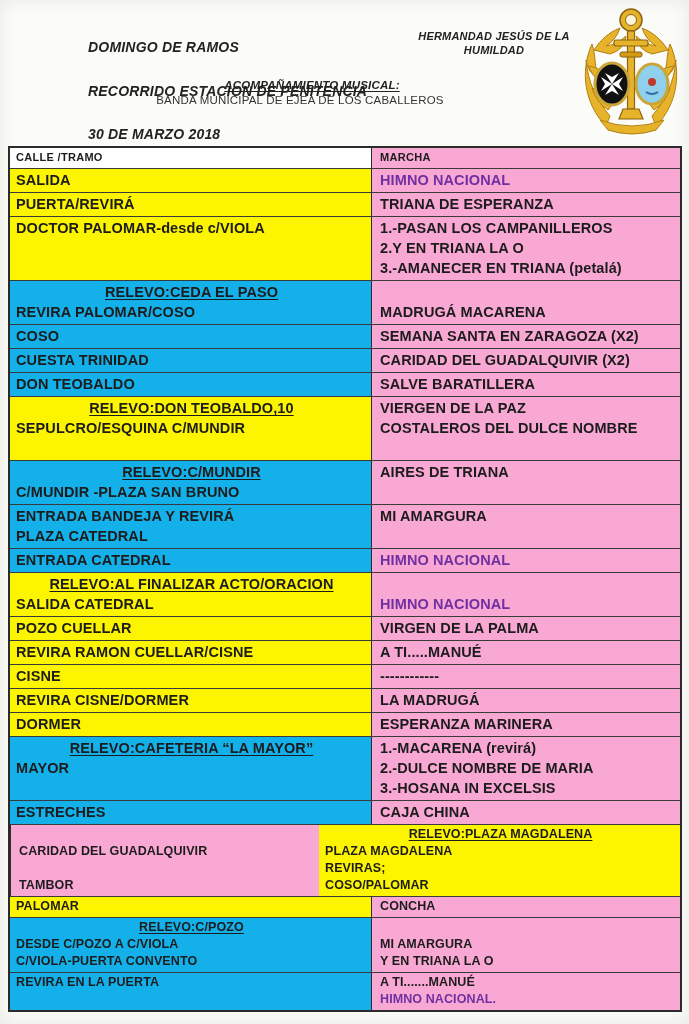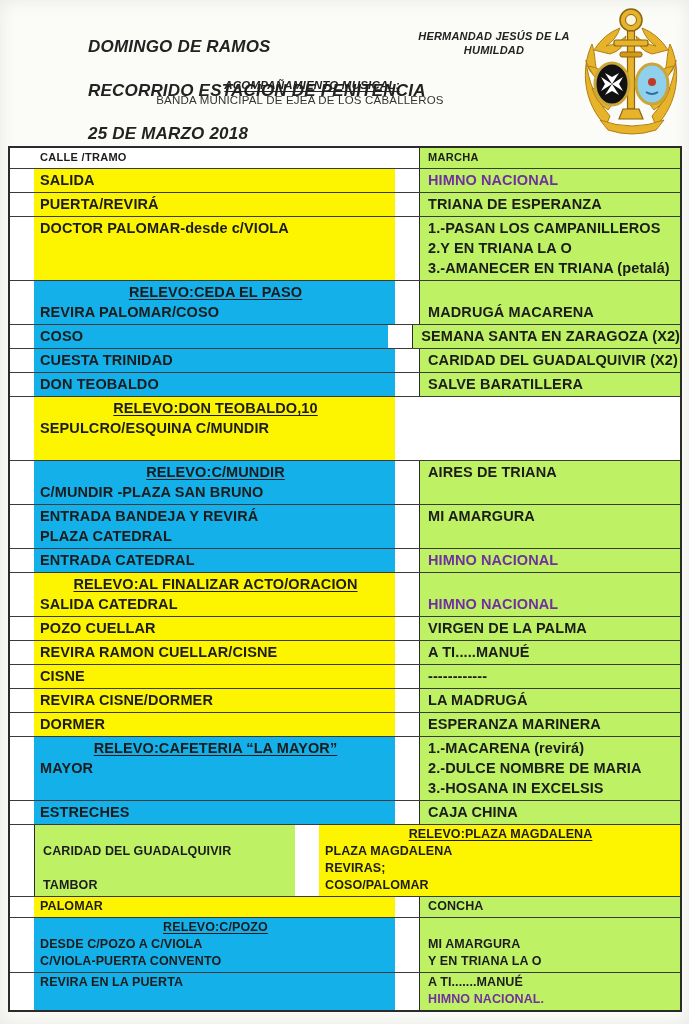--- a/index.html
+++ b/index.html
@@ -13,21 +13,21 @@
   #page{
     position:relative;width:689px;height:1024px;
     background:#fbfbf8;
     box-shadow:inset 0 0 18px rgba(0,0,0,0.08);
   }
   
   #doc-header{position:absolute;left:0;top:0;width:689px;height:146px;}
   .hdr-left{
     position:absolute;left:88px;top:11px;
     font-weight:bold;font-style:italic;
-    font-size:17px;line-height:14.5px;color:#222;
+    font-size:14px;line-height:14.5px;color:#222;
     letter-spacing:.2px;white-space:pre;
   }
   .hdr-org{
     position:absolute;left:394px;top:29px;width:200px;
     font-weight:bold;font-style:italic;
     font-size:11px;line-height:14px;color:#222;letter-spacing:.2px;text-align:center;
   }
   .hdr-music{
     position:absolute;left:0;top:79px;width:600px;text-align:center;color:#222;
   }
@@ -40,23 +40,23 @@
   }
   #crest{position:absolute;right:3px;top:4px;width:110px;height:132px;}
   
   #schedule-table{
     position:absolute;left:8px;top:146px;width:674px;
     border:2px solid #2b2b2b;background:#fff;
     box-sizing:border-box;
   }
   .row{display:flex;border-top:1.5px solid #3a3a3a;}
   .row:first-child{border-top:none;}
-  .cell{box-sizing:border-box;margin-left:24px;}
+  .cell{box-sizing:border-box;}
   .cell.left{width:361px;padding:1px 4px 2px 6px;}
-  .cell.right{flex:1;padding:1px 0 2px 8px;border-left:1.5px solid #2b2b2b;background:#bef264;}
+  .cell.right{flex:1;padding:1px 0 2px 8px;border-left:1.5px solid #2b2b2b;background:#f9a8d4;}
   .bg-yellow{background:var(--yellow);}
   .bg-blue{background:var(--blue);}
   .line{
     font-weight:bold;font-size:14.5px;line-height:20px;min-height:20px;
     color:var(--ink);letter-spacing:.1px;white-space:nowrap;
   }
   .row.small .line{font-size:12.5px;line-height:17px;min-height:17px;}
   .line.heading{
     text-align:center;text-decoration:underline;
     text-underline-offset:2px;
@@ -66,21 +66,21 @@
 </style>
 </head>
 <body>
 
 <div id="page">
 
   <div id="doc-header">
     <div class="hdr-left">
       <div>DOMINGO DE RAMOS</div>
       <div>RECORRIDO ESTACION DE PENITENCIA</div>
-      <div>25 DE MARZO 2018</div>
+      <div>30 DE MARZO 2018</div>
       <div>PASO DE PALIO DE,  MARIA SANTISIMA DEL DULCE NOMBRE</div>
     </div>
     <div class="hdr-org">HERMANDAD JESÚS DE LA HUMILDAD</div>
     <div class="hdr-music">
       <div class="title">ACOMPAÑAMIENTO MUSICAL:</div>
       <div class="band">BANDA MUNICIPAL DE EJEA DE LOS CABALLEROS</div>
     </div>
 
     <svg id="crest" viewBox="0 0 110 132" xmlns="http://www.w3.org/2000/svg">
 
@@ -188,20 +188,24 @@
         <div class="cell right">
           <div class="line">SALVE BARATILLERA</div>
         </div>
       </div>
       <div class="row">
         <div class="cell left bg-yellow">
           <div class="line heading">RELEVO:DON TEOBALDO,10</div>
           <div class="line">SEPULCRO/ESQUINA C/MUNDIR</div>
           <div class="line"></div>
         </div>
+        <div class="cell right">
+          <div class="line">VIERGEN DE LA PAZ</div>
+          <div class="line">COSTALEROS DEL DULCE NOMBRE</div>
+        </div>
       </div>
       <div class="row">
         <div class="cell left bg-blue">
           <div class="line heading">RELEVO:C/MUNDIR</div>
           <div class="line">C/MUNDIR -PLAZA SAN BRUNO</div>
         </div>
         <div class="cell right">
           <div class="line">AIRES DE TRIANA</div>
         </div>
       </div>

